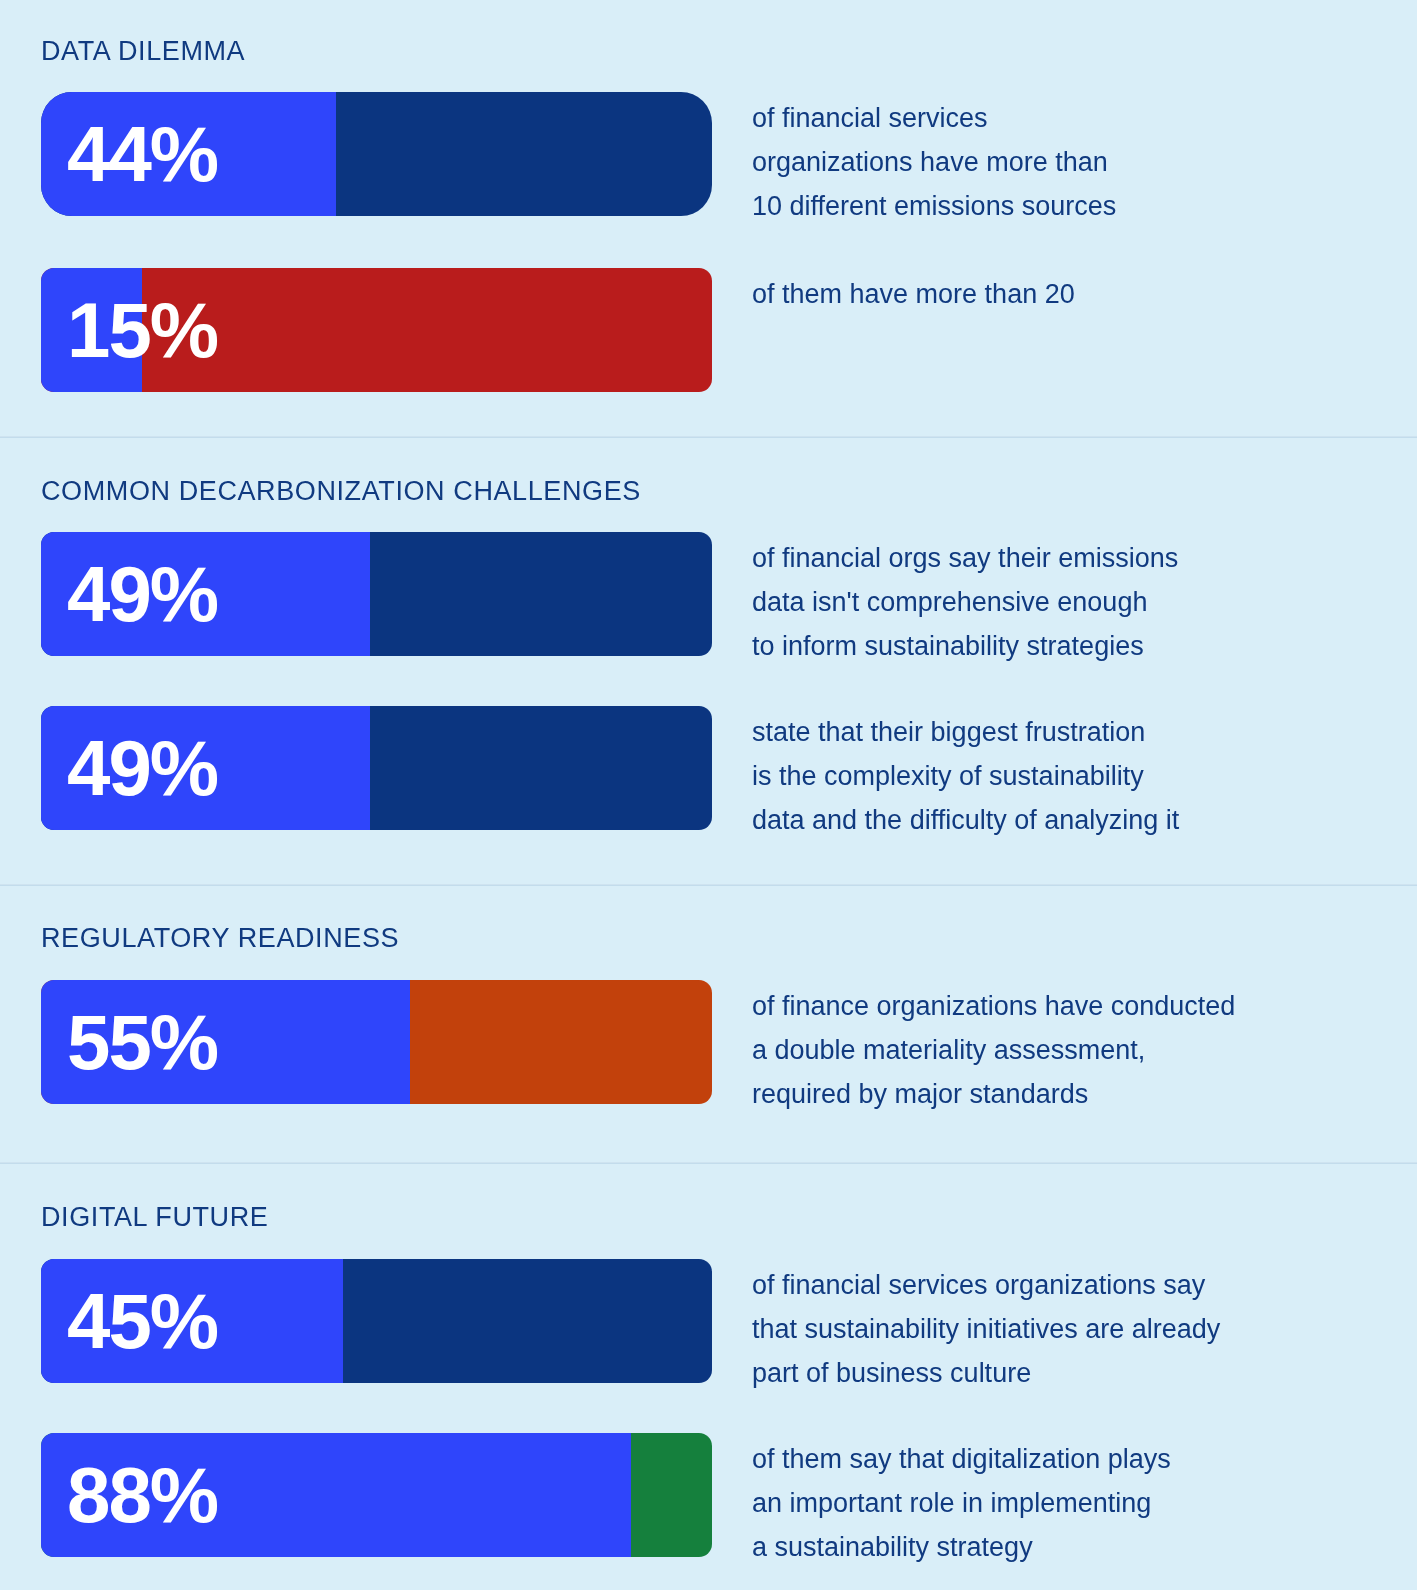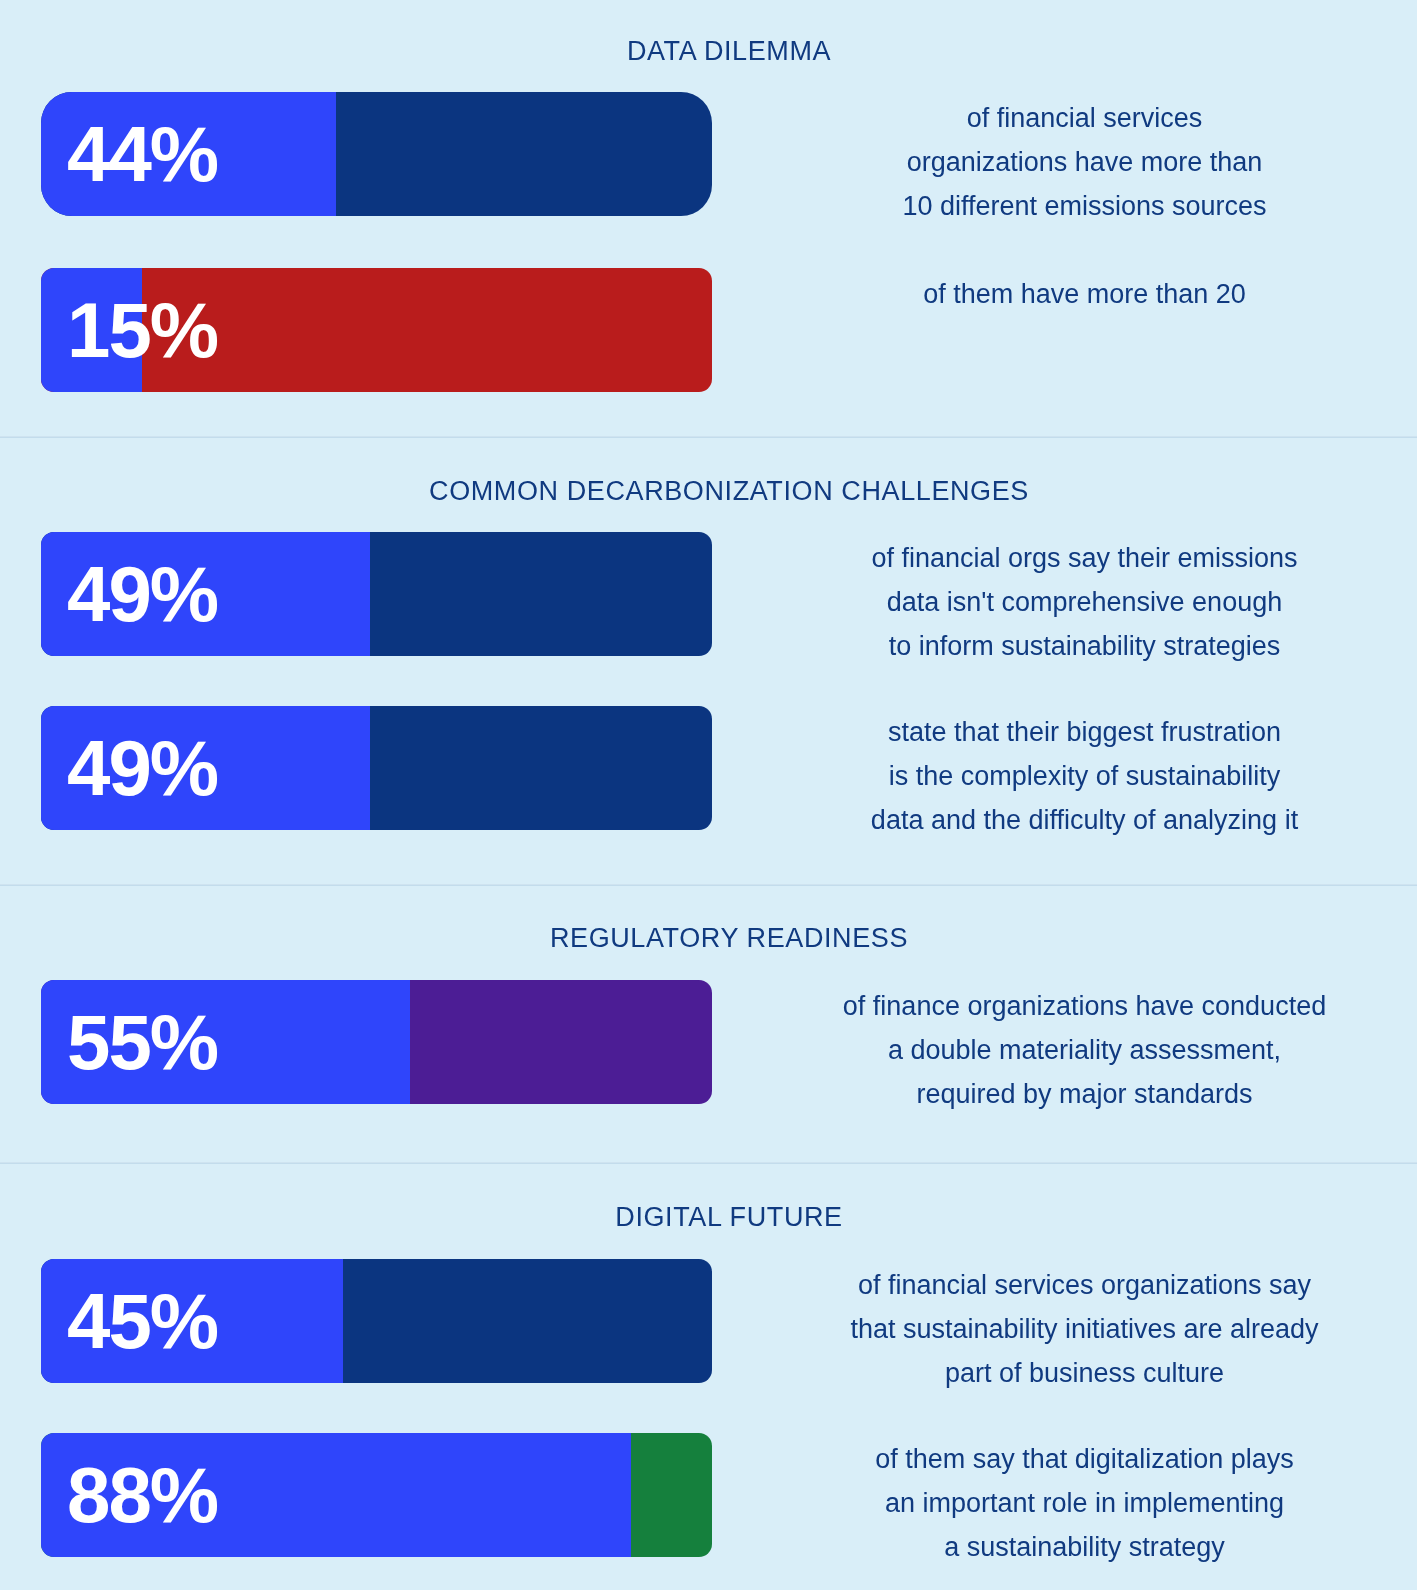--- a/index.html
+++ b/index.html
@@ -20,21 +20,20 @@
     width: 1417px;
     height: 1590px;
     position: relative;
     background: #d9eef8;
   }
 
   .section {
     position: relative;
     width: 100%;
     padding: 0;
-    text-align: center;
   }
 
   .section-divider {
     width: 100%;
     height: 2px;
     background: #c3dcec;
     border-top: 1px solid #cfe3f0;
   }
 
   .section-title {
@@ -161,21 +160,21 @@
         <div class="stat-desc" style="color: rgb(16, 58, 128);">state that their biggest frustration
 is the complexity of sustainability
 data and the difficulty of analyzing it</div>
       </div>
       <div class="section-bottom"></div>
     </div>
     <div class="section-divider" style="background: rgb(195, 220, 236);"></div>
     <div class="section" id="sec-2">
       <div class="section-title" style="color: rgb(16, 58, 128);">REGULATORY READINESS</div>
       <div class="stat-row first">
-        <div class="bar" style="background: #4c1d95;">
+        <div class="bar" style="background: #c2410c;">
           <div class="bar-fill" style="width: 369.05px; background: rgb(47, 69, 251);"></div>
           <div class="bar-value" style="color: rgb(255, 255, 255);">55%</div>
         </div>
         <div class="stat-desc" style="color: rgb(16, 58, 128);">of finance organizations have conducted
 a double materiality assessment,
 required by major standards</div>
       </div>
       <div class="section-bottom"></div>
     </div>
     <div class="section-divider" style="background: rgb(195, 220, 236);"></div>

